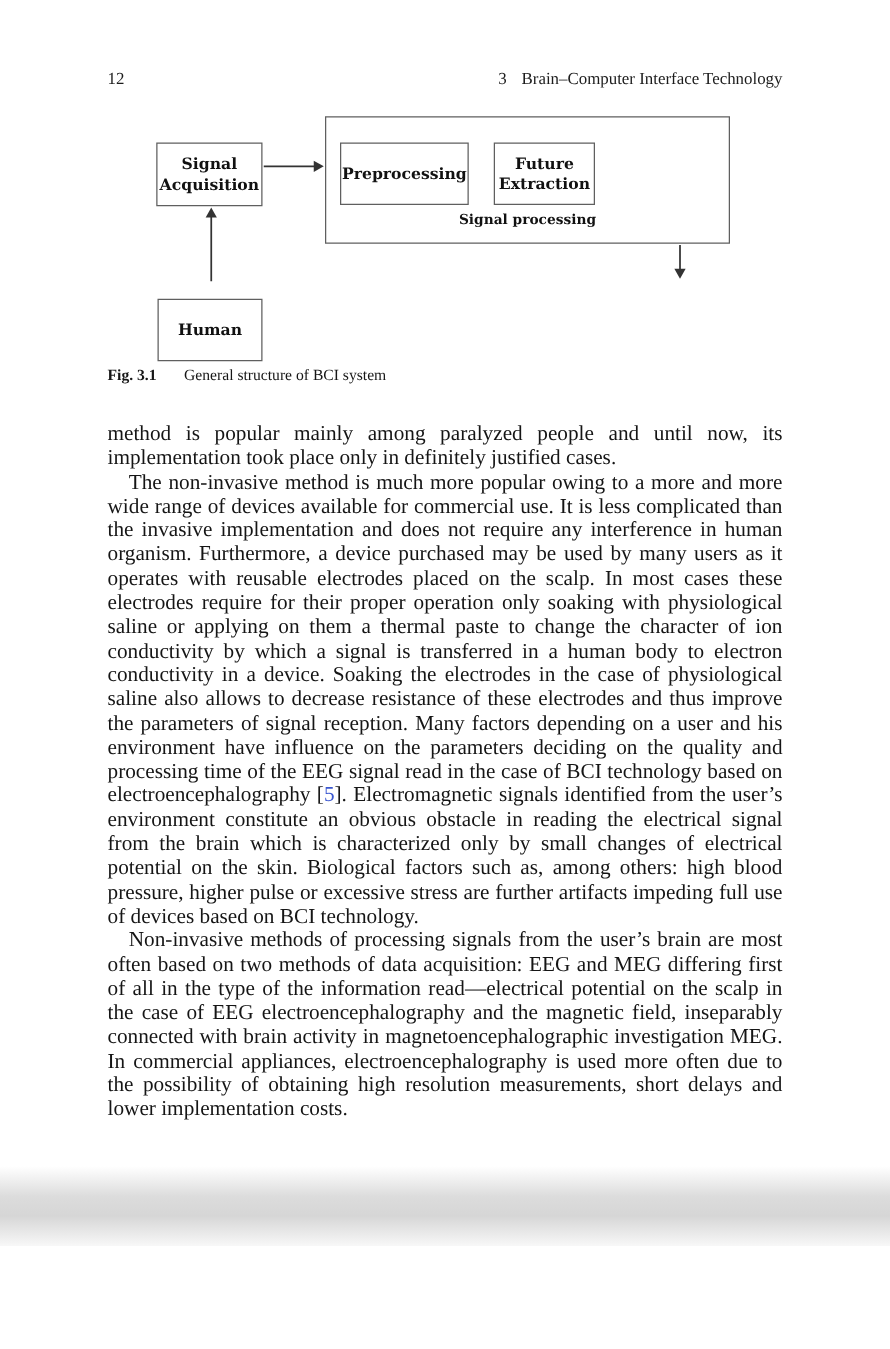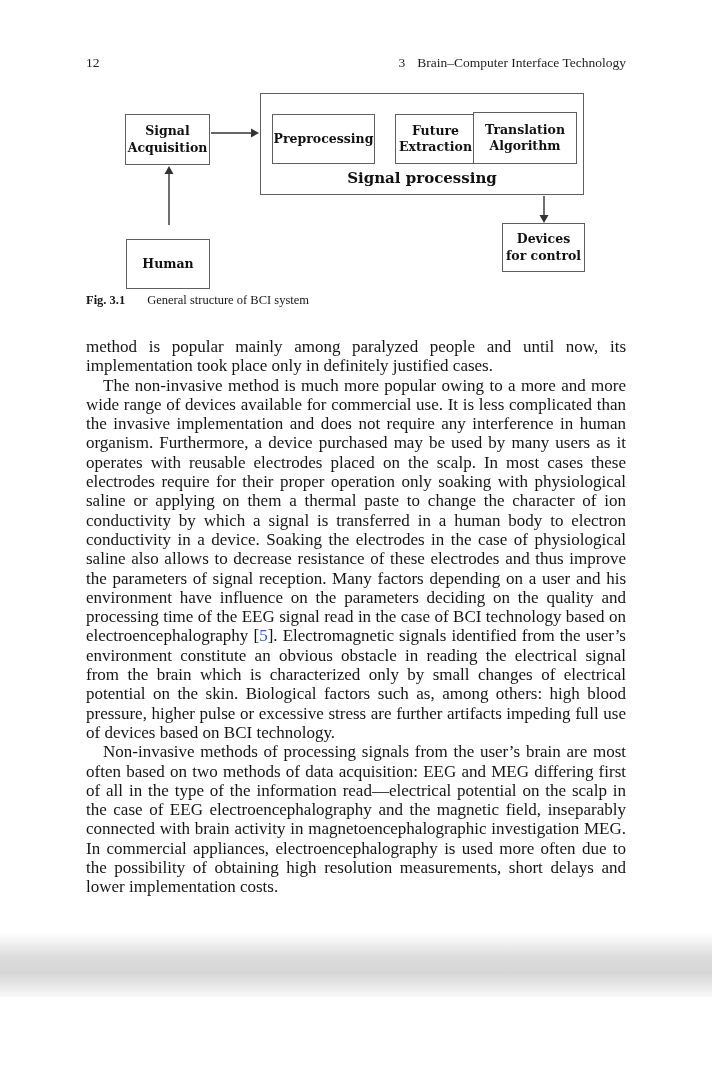--- a/index.html
+++ b/index.html
@@ -23,21 +23,21 @@
   .dbox {
     position:absolute; border:1px solid #5f5f5f; background:#fff;
     display:flex; align-items:center; justify-content:center; text-align:center;
     font-family:"DejaVu Serif", serif; font-weight:bold;
     font-size:12.5px; line-height:1.3; color:#111; padding:2px;
   }
   .dbox-outer { background:transparent; }
   .dlabel {
     position:absolute; text-align:center;
     font-family:"DejaVu Serif", serif; font-weight:bold;
-    font-size:15px; color:#111;
+    font-size:11px; color:#111;
   }
   .arrows { position:absolute; left:0; top:0; width:540px; height:192px; }
 
   
   .caption {
     position:absolute; left:86px; top:293px; width:540px;
     font-size:12.5px; color:#161616;
   }
   .caption .cap-label { font-weight:bold; margin-right:22px; }
 
@@ -73,27 +73,25 @@
 
   <div class="diagram">
     <div class="dbox" style="left:39px; top:24px; width:85px; height:51px;">Signal Acquisition</div>
 
     <div class="dbox dbox-outer" style="left:174px; top:3px; width:324px; height:102px;"></div>
 
     <div class="dbox" style="left:186px; top:24px; width:103px; height:50px;">Preprocessing</div>
 
     <div class="dbox" style="left:297px; top:24px; width:81px; height:50px;margin-left:12px;">Future Extraction</div>
 
-    <div class="dbox" style="left:387px; top:22px; width:104px; height:52px;">Translation Algorithm</div>
 
     <div class="dlabel" style="left:174px; top:79px; width:324px;">Signal processing</div>
 
     <div class="dbox" style="left:40px; top:149px; width:84px; height:50px;">Human</div>
 
-    <div class="dbox" style="left:416px; top:133px; width:83px; height:49px;">Devices for control</div>
 
     <svg class="arrows" viewBox="0 0 540 192" width="540" height="192">
 
       <line x1="125" y1="43" x2="166" y2="43" stroke="#333" stroke-width="1.4"></line>
       <polygon points="165,38.5 173,43 165,47.5" fill="#333"></polygon>
 
       <line x1="83" y1="135" x2="83" y2="83" stroke="#333" stroke-width="1.4"></line>
       <polygon points="78.5,84 87.5,84 83,76" fill="#333"></polygon>
 
       <line x1="458" y1="106" x2="458" y2="126" stroke="#333" stroke-width="1.4"></line>

